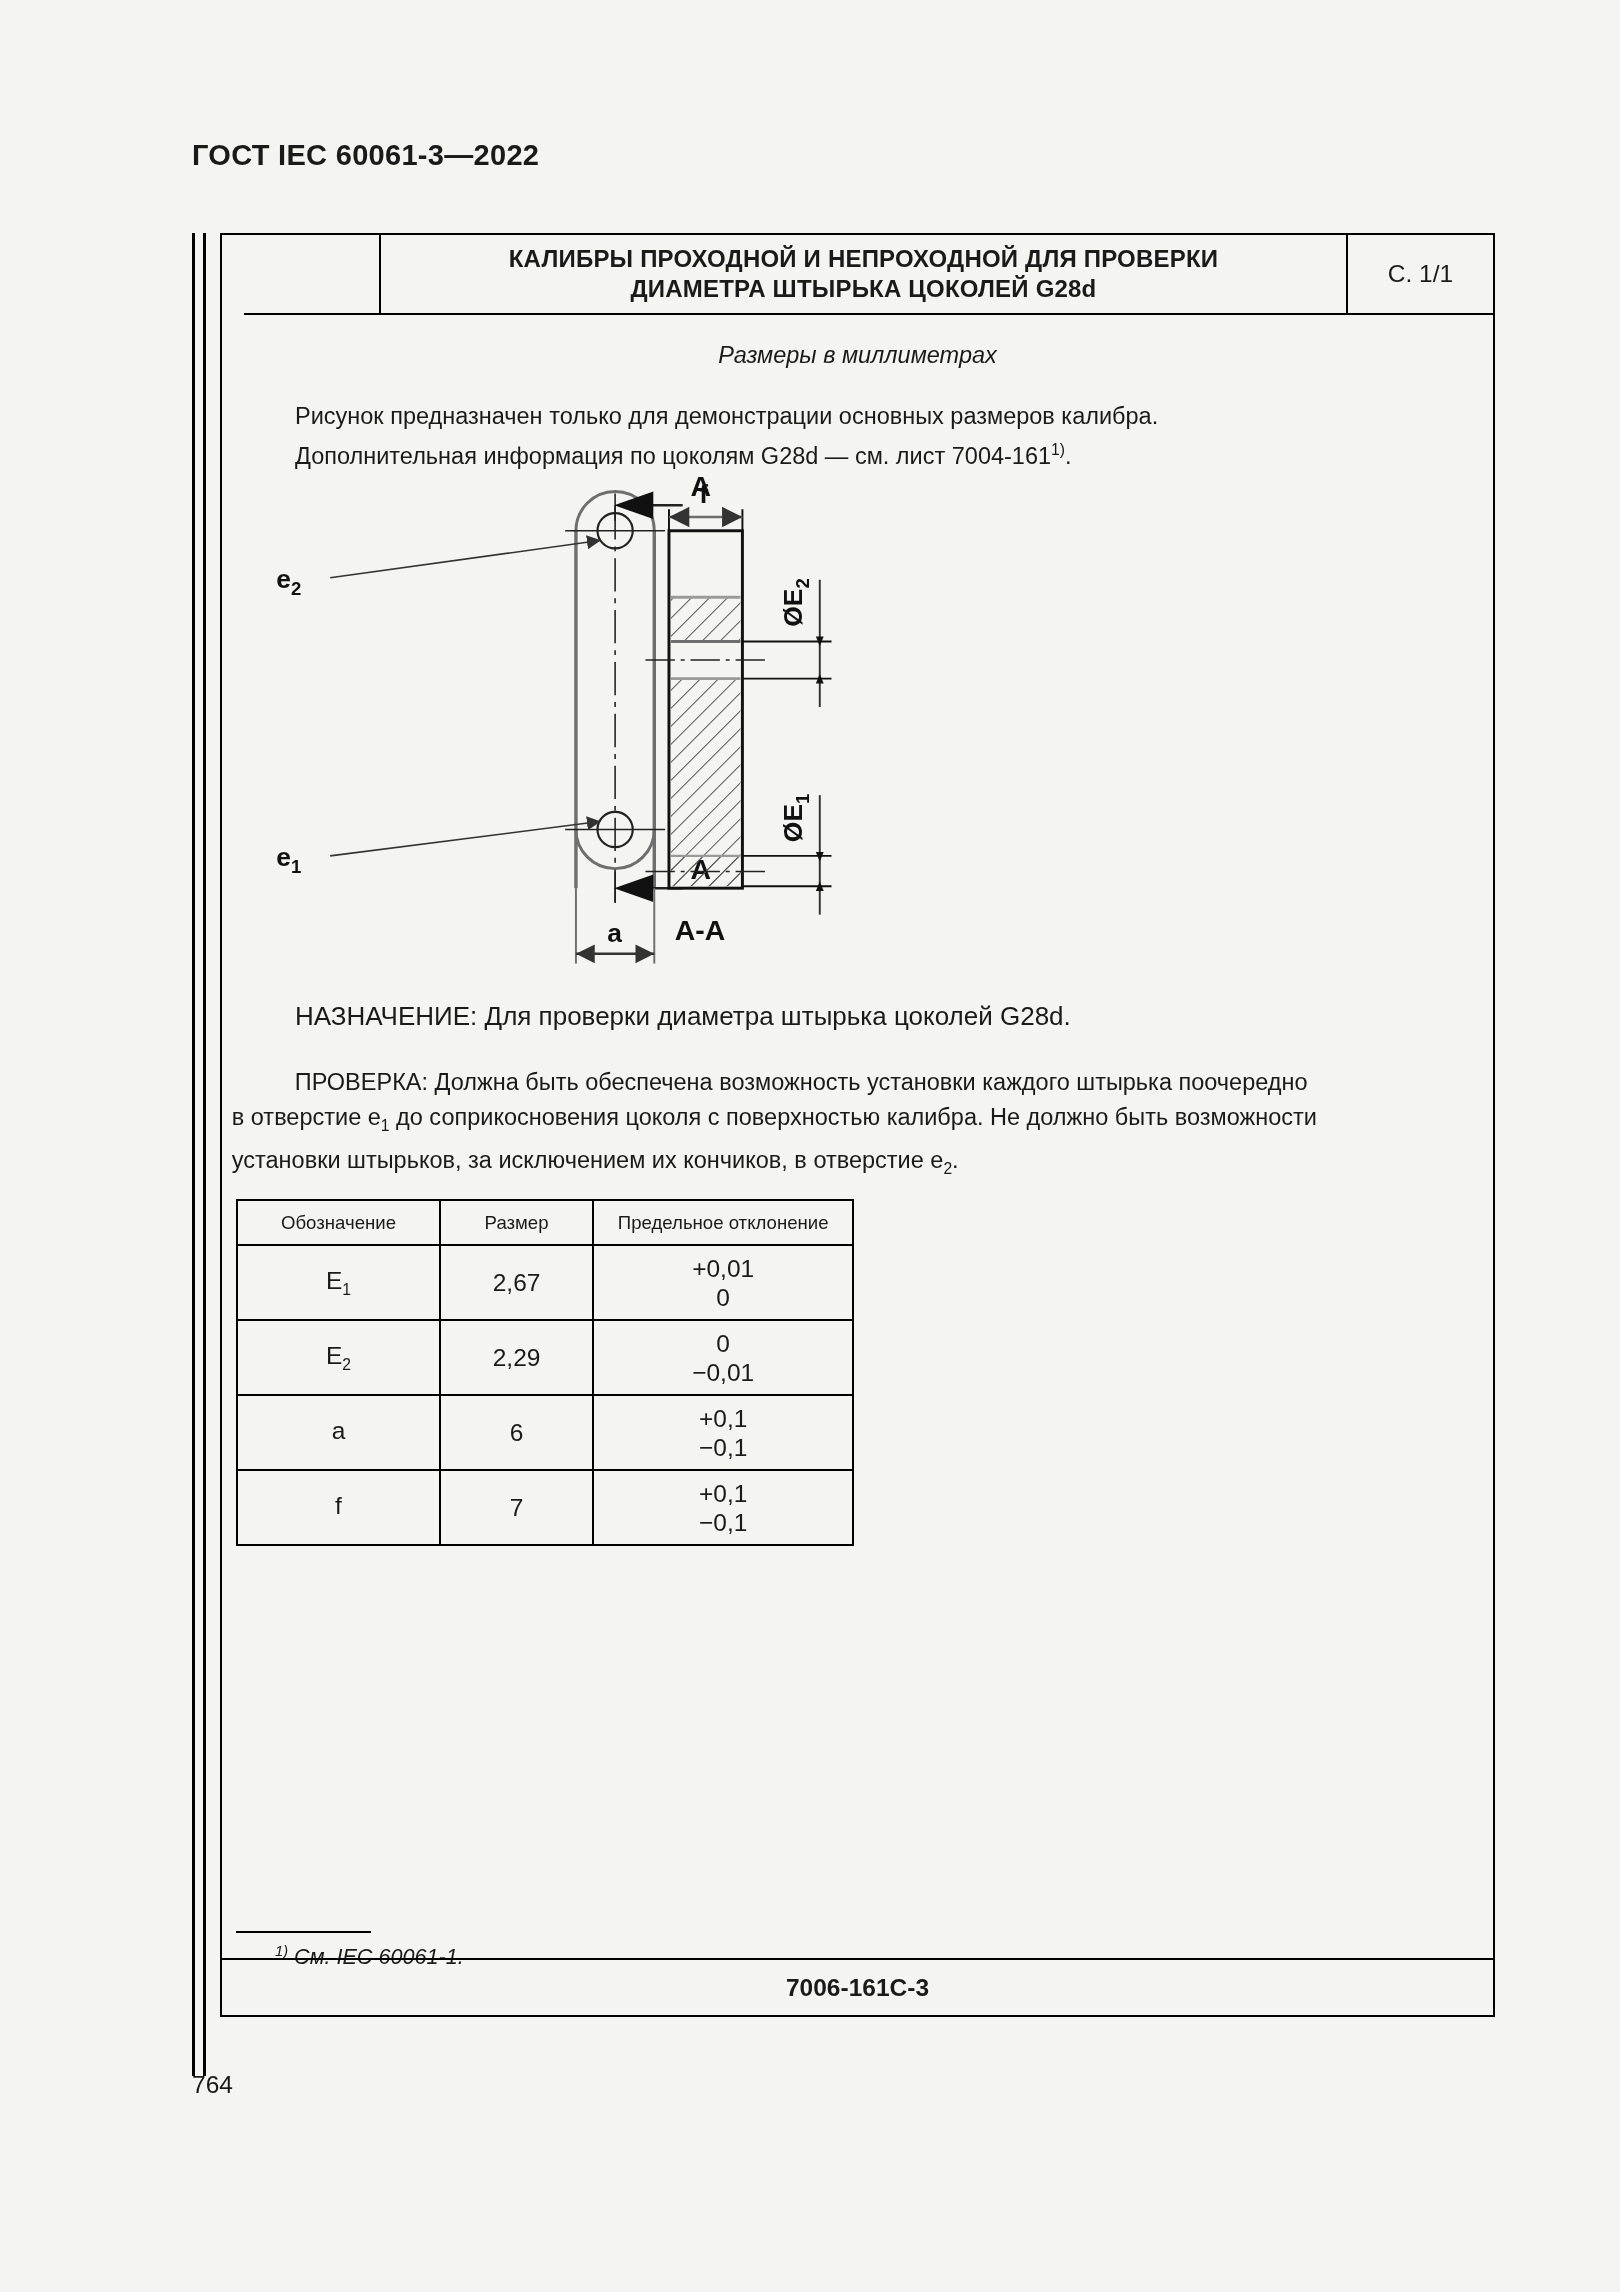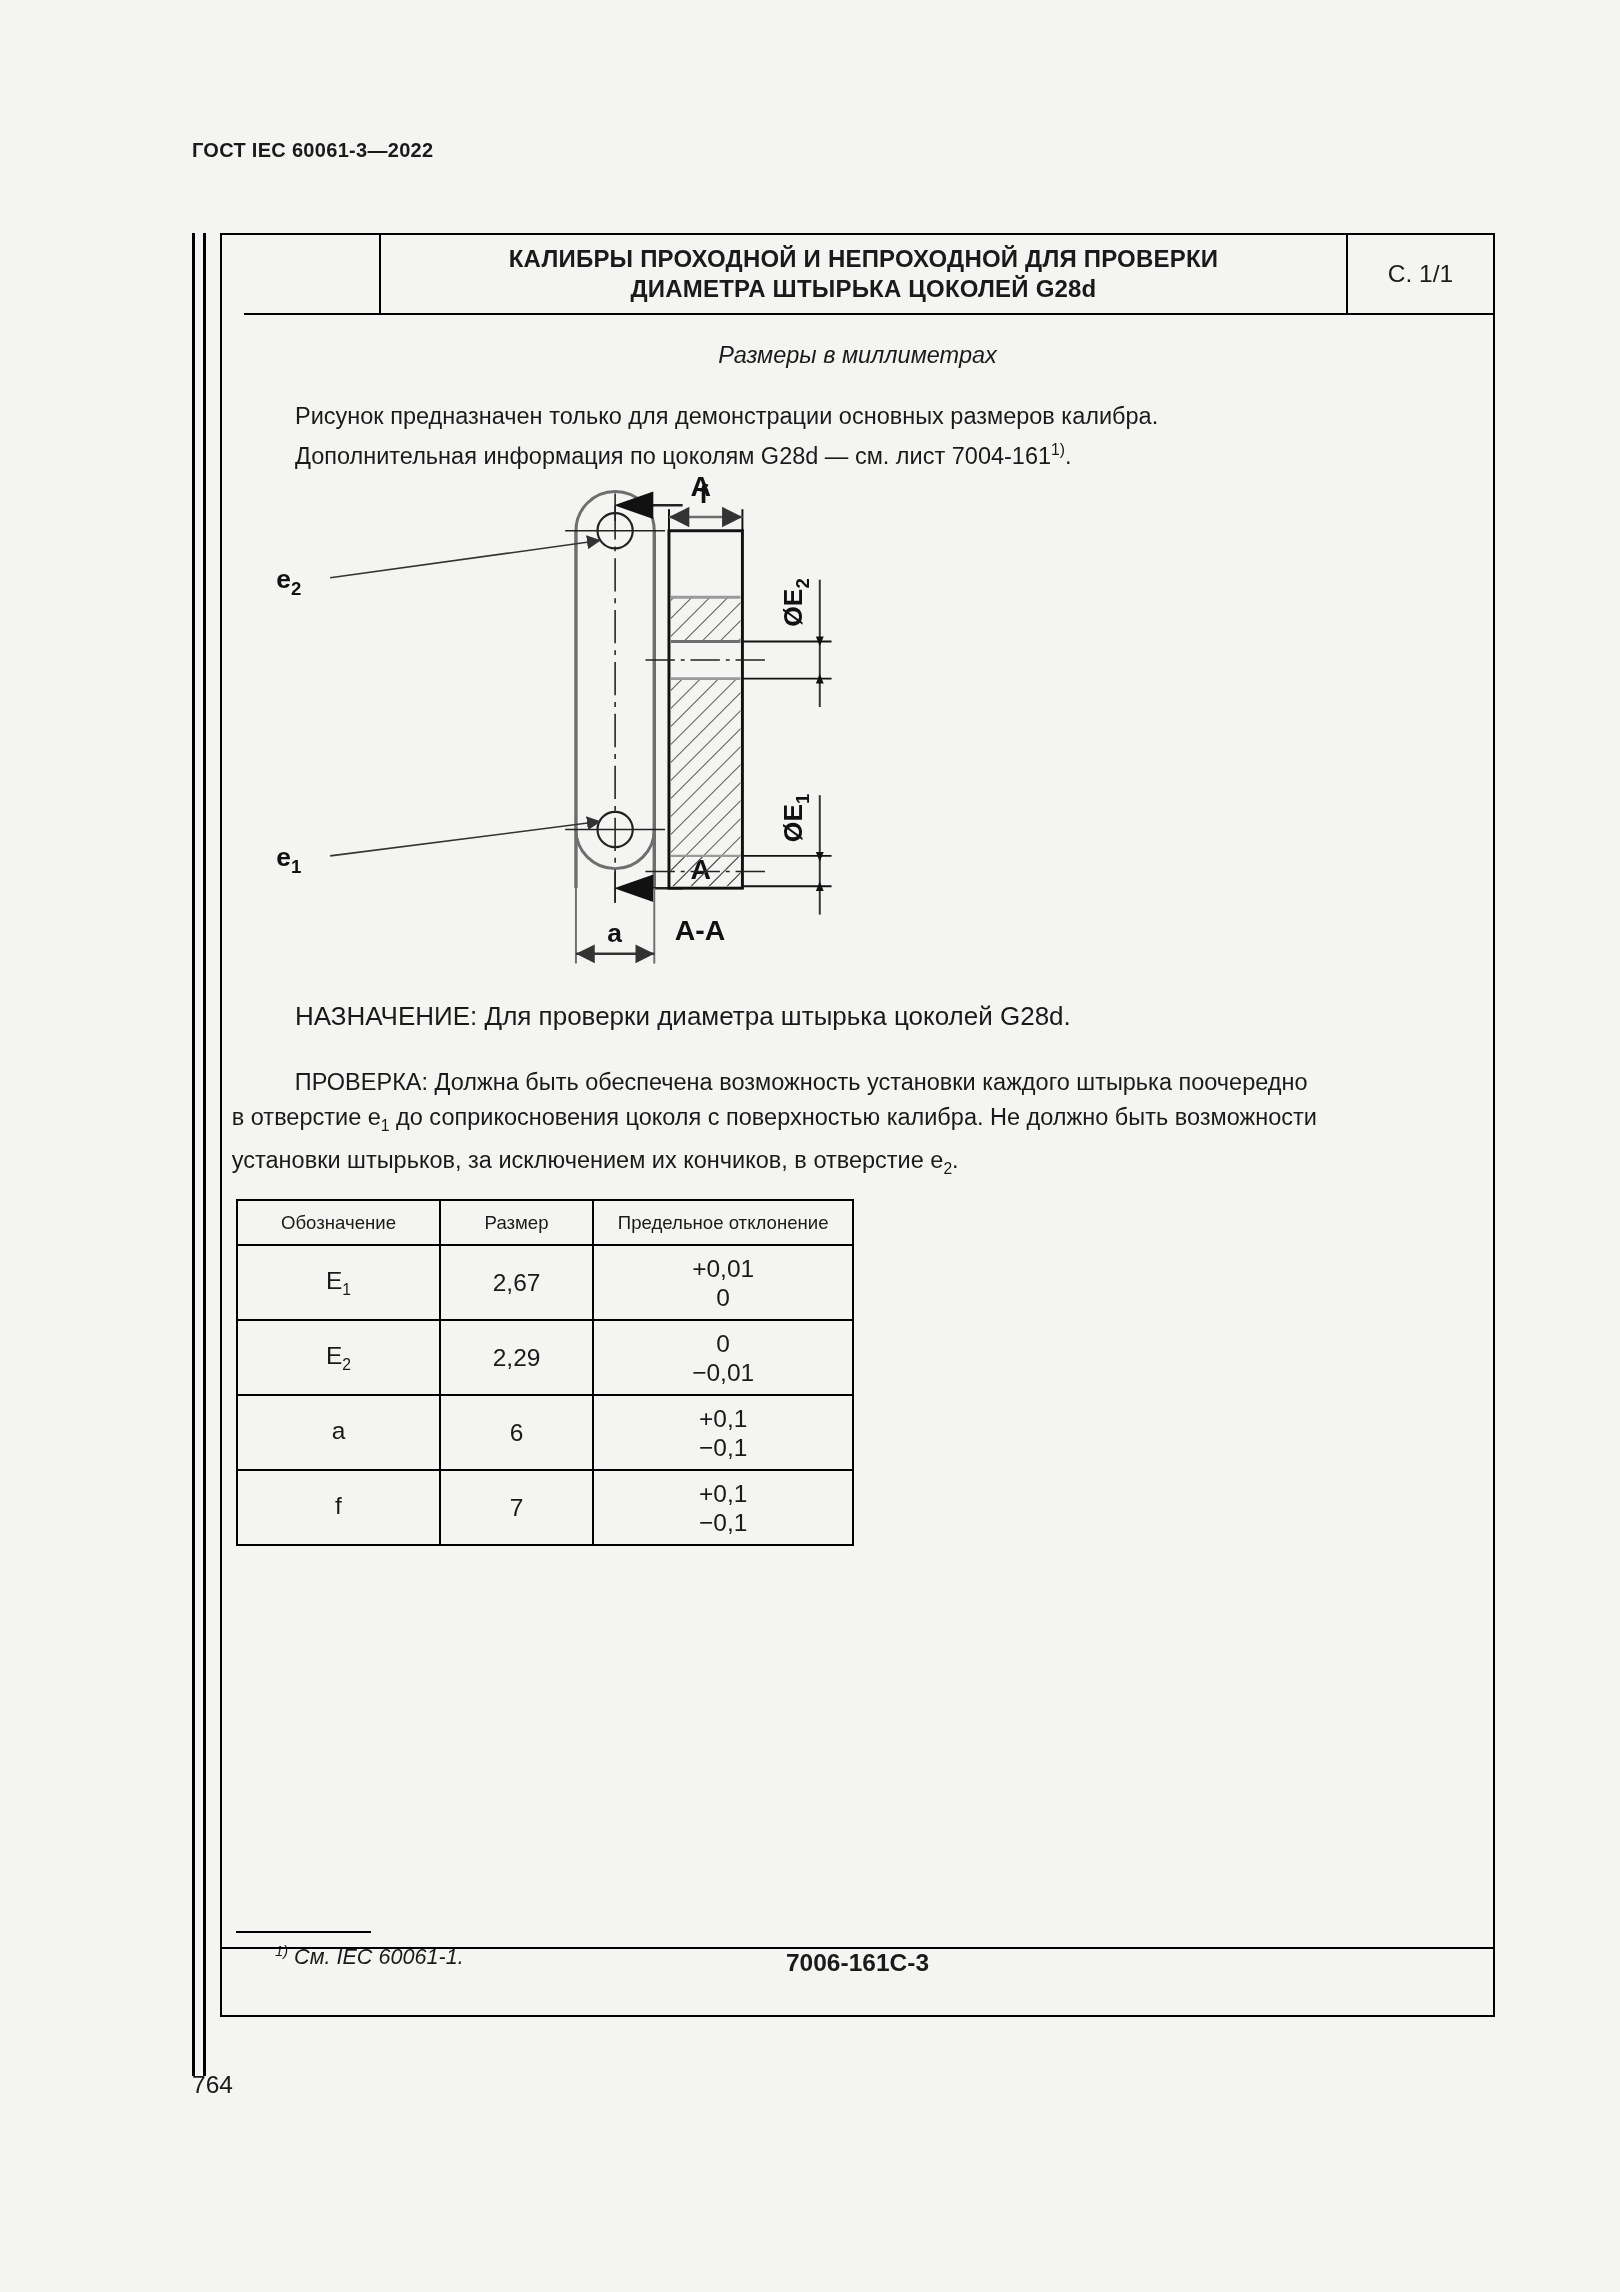--- a/index.html
+++ b/index.html
@@ -15,21 +15,21 @@
     font-family: "Liberation Sans", sans-serif;
     color: #1a1a1a;
     overflow: hidden;
   }
 
   
   #doc-header {
     position: absolute;
     left: 192px;
     top: 139px;
-    font-size: 20px;
+    font-size: 29px;
     font-weight: bold;
     letter-spacing: 0.3px;
     white-space: nowrap;
   }
 
   
   .edge-rule {
     position: absolute;
     top: 233px;
     width: 2.9px;
@@ -201,25 +201,25 @@
     font-size: 21.6px;
     font-style: italic;
   }
   #footnote-text .sup { font-size: 14.7px; vertical-align: super; font-style: italic; }
 
   
   #footer-band {
     position: absolute;
     left: 0;
     right: 0;
-    bottom: 12px;
+    bottom: 1px;
     height: 55px;
     border-top: 2.9px solid #000;
     display: flex;
-    align-items: flex-start;
+    align-items: center;
     justify-content: center;
     font-size: 24.5px;
     font-weight: bold;
   }
 
   
   #folio {
     position: absolute;
     left: 192px;
     top: 2071px;

